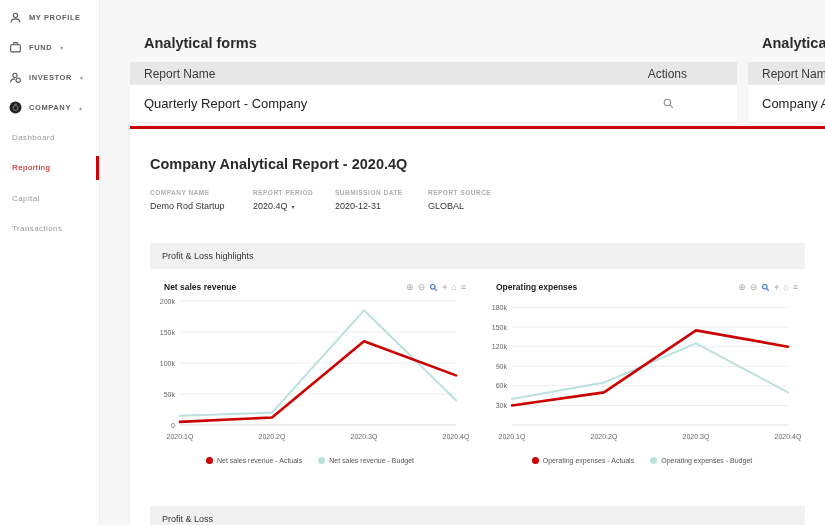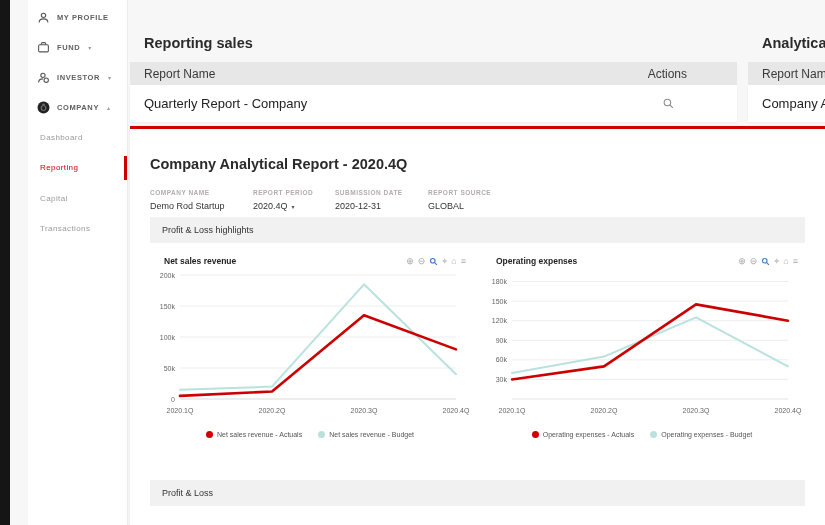--- a/index.html
+++ b/index.html
@@ -5,21 +5,21 @@
   * { box-sizing: border-box; margin: 0; padding: 0; }
   html, body { width: 825px; height: 525px; }
   body {
     position: relative; overflow: hidden; background: #f7f7f7;
     font-family: "Liberation Sans", sans-serif;
     --accent: #cc0000; --zoom-blue: #3d7bc8;
   }
   .black-strip { position: absolute; left: 0; top: 0; width: 10px; height: 100%; background: #151515; }
 
   
-  .sidebar { position: absolute; left: 28px; top: 0; width: 100px; height: 100%; background: #fff; border-right: 1px solid #ececec; padding-top: 2px; z-index: 2; }
+  .sidebar { position: absolute; left: 0; top: 0; width: 100px; height: 100%; background: #fff; border-right: 1px solid #ececec; padding-top: 2px; z-index: 2; }
   .nav-item { height: 30px; display: flex; align-items: center; gap: 7px; padding-left: 9px; cursor: pointer; }
   .nav-item .lbl { font-size: 7.5px; font-weight: 700; color: #5f5f5f; letter-spacing: .6px; white-space: nowrap; }
   .nav-item .chev { font-size: 6px; color: #9a9a9a; margin-left: 1px; }
   .nav-icon { width: 13px; height: 13px; flex: 0 0 13px; }
   .sub-item { height: 30.5px; display: flex; align-items: center; padding-left: 12px; position: relative; cursor: pointer; }
   .sub-item .lbl { font-size: 8px; color: #9a9a9a; letter-spacing: .4px; }
   .sub-item.active .lbl { color: var(--accent); }
   .sub-item.active::after { content: ""; position: absolute; right: 0; top: 3px; bottom: 3px; width: 3px; background: var(--accent); }
 
   
@@ -36,21 +36,21 @@
 
   
   .card { position: absolute; left: 20px; top: 126px; width: 695px; height: 513px; background: #fff; border-top: 3px solid var(--accent); box-shadow: 0 1px 3px rgba(0,0,0,.07); padding: 26px 20px 0; }
   .report-title { font-size: 14.5px; font-weight: 700; color: #2b2b2b; line-height: 18px; }
   .fields { display: flex; margin-top: 16px; height: 28px; }
   .field.f1 { width: 103px; } .field.f2 { width: 82px; } .field.f3 { width: 93px; }
   .field-label { font-size: 6.5px; font-weight: 700; color: #b3acac; letter-spacing: .5px; }
   .field-value { font-size: 9px; color: #333; margin-top: 5px; white-space: nowrap; }
   .select-caret { font-size: 6px; color: #555; margin-left: 4px; }
   .section-bar { height: 26px; background: #f1f1f1; display: flex; align-items: center; padding-left: 12px; font-size: 9px; color: #333; }
-  .section-bar.first { }
+  .section-bar.first { margin-top: 26px; }
   .section-bar.second { margin-top: 40px; }
 
   
   .charts { display: flex; gap: 12px; margin-top: 12px; }
   .chart { width: 320px; }
   .chart-head { display: flex; justify-content: space-between; align-items: center; height: 12px; padding: 0 4px 0 14px; }
   .chart-title { font-size: 8.5px; font-weight: 700; color: #1f1f1f; }
   .modebar { display: flex; align-items: center; gap: 4px; }
   .mb { font-size: 9px; color: #a8a8a8; line-height: 1; cursor: pointer; }
   .mb-svg { width: 9px; height: 9px; display: block; cursor: pointer; }
@@ -109,21 +109,21 @@
     <span class="lbl">Capital</span>
   </div>
   <div class="sub-item">
     <span class="lbl">Transactions</span>
   </div>
 </nav>
 
 <div class="main">
 
   <section class="panel panel-reporting">
-    <h2 class="panel-title">Reporting sales</h2>
+    <h2 class="panel-title">Analytical forms</h2>
     <div class="tbl-head">
       <span>Report Name</span>
       <span>Actions</span>
     </div>
     <div class="tbl-row">
       <span class="name">Quarterly Report - Company</span>
       <svg class="row-search" width="13" height="13" viewBox="0 0 24 24">
           <circle cx="10" cy="10" r="6" fill="none" stroke="#8a8a8a" stroke-width="2"></circle>
           <line x1="14.5" y1="14.5" x2="20" y2="20" stroke="#8a8a8a" stroke-width="2"></line>
         </svg>

